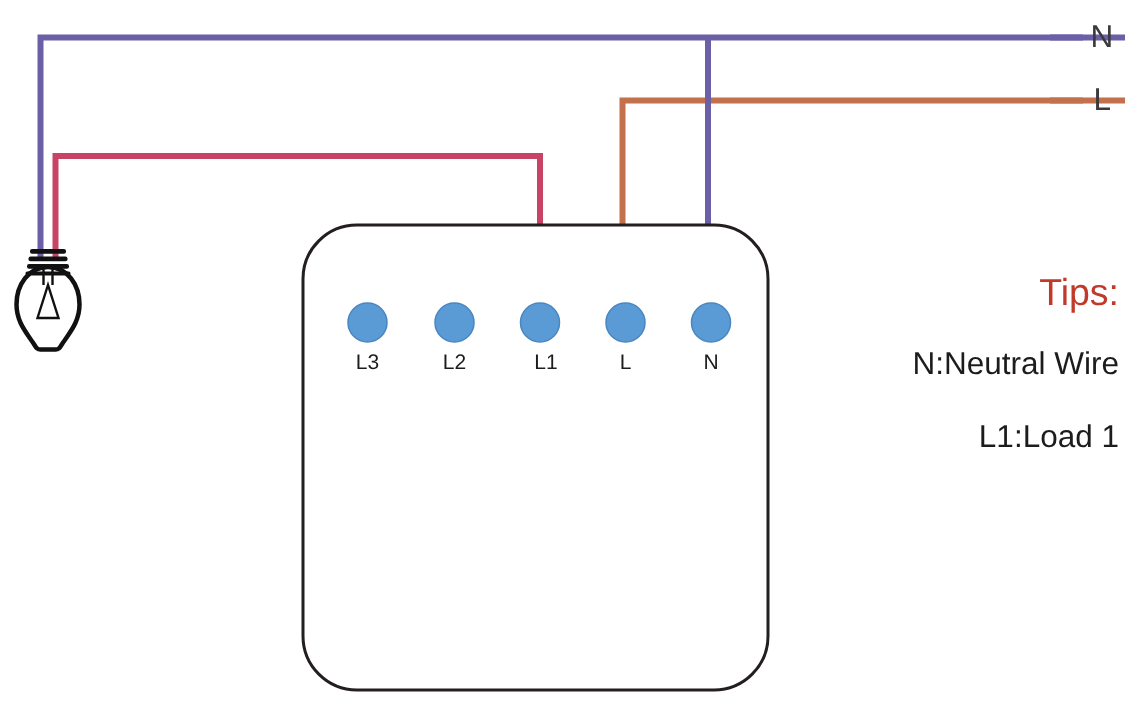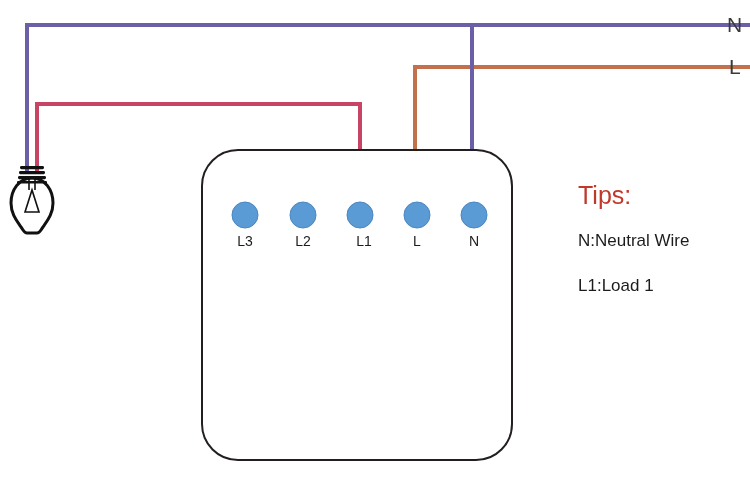--- a/index.html
+++ b/index.html
@@ -48,32 +48,33 @@
   #terminal-label-1 { left: 279px; }
   #terminal-label-2 { left: 340px; }
   #terminal-label-3 { left: 393px; }
   #terminal-label-4 { left: 450px; }
 
   #tips-panel {
     position: absolute;
     left: 578px;
     top: 183px;
     width: 168px;
+    text-align: right;
   }
   #tips-heading {
     font-family: "Liberation Sans", sans-serif;
     font-size: 25px;
     color: #c0392b;
     line-height: 1;
     margin: 0 0 24px 0;
     font-weight: 400;
   }
   .tips-line {
     font-family: "Liberation Sans", sans-serif;
-    font-size: 17px;
+    font-size: 21px;
     color: #1c1c1c;
     line-height: 1;
     margin: 0 0 28px 0;
     white-space: nowrap;
   }
 </style>
 </head>
 <body>
 
 <div id="diagram-root">

